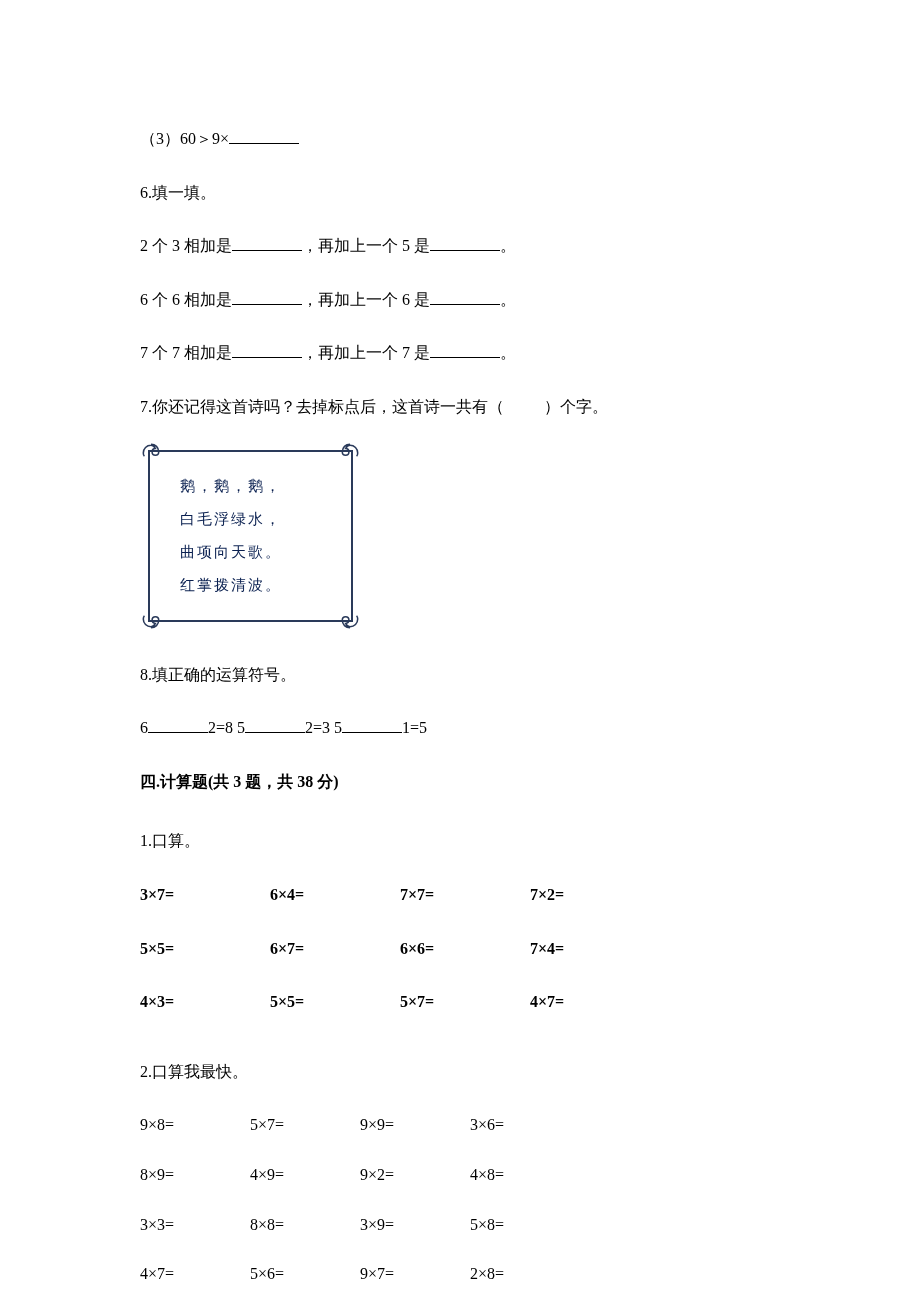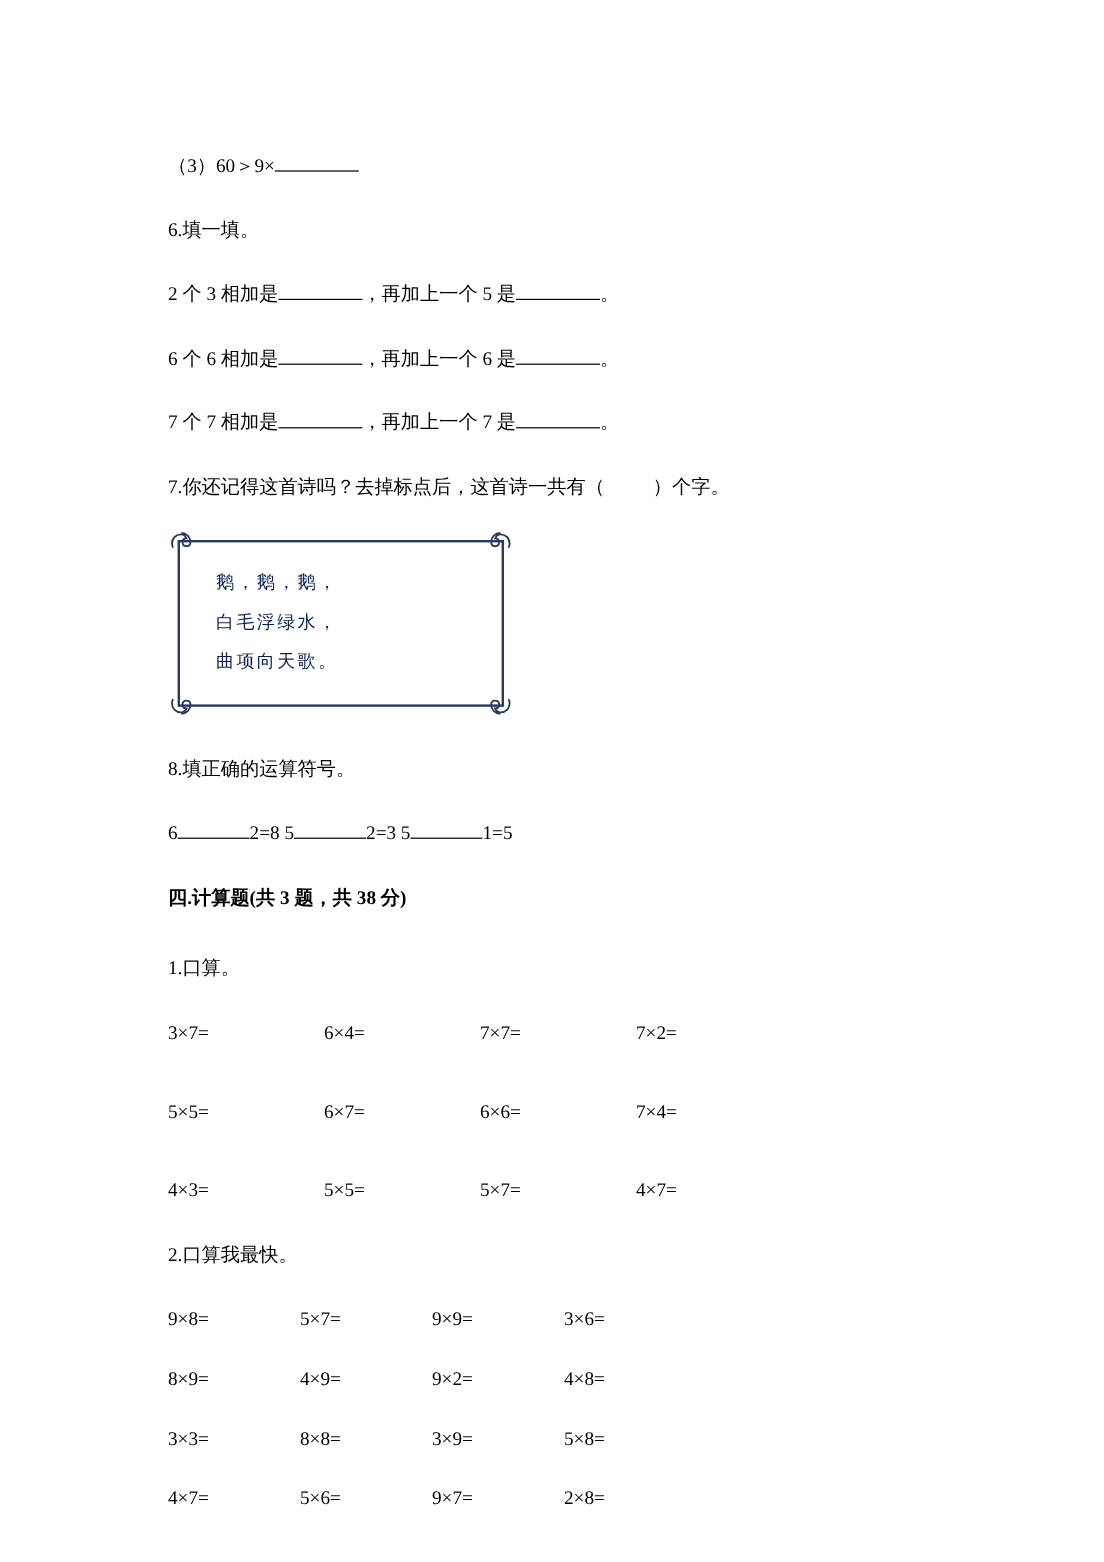--- a/index.html
+++ b/index.html
@@ -22,21 +22,21 @@
     }
     .blank-sm { min-width: 60px; }
     .blank-md { min-width: 70px; }
     .paren-blank {
       display: inline-block;
       min-width: 40px;
     }
     .poem-box-wrap {
       margin: 30px 0 40px 8px;
       position: relative;
-      width: 272px;
+      width: 205px;
     }
     .poem-frame {
       border: 2px solid #2a3a5a;
       padding: 18px 30px;
       position: relative;
       background: #fff;
     }
     .poem-frame p {
       color: #0a2050;
       font-size: 15px;
@@ -55,22 +55,23 @@
     .corner.bl { bottom: -10px; left: -10px; }
     .corner.br { bottom: -10px; right: -10px; }
     .section-head {
       font-weight: bold;
       margin-bottom: 34px;
       margin-top: 6px;
     }
     .calc-grid {
       display: grid;
       grid-template-columns: repeat(4, 130px);
-      row-gap: 40px;
-      margin-bottom: 28px;
+      row-gap: 28px;
+      margin-bottom: 44px;
+      font-weight: bold;
     }
     .calc-grid span { white-space: nowrap; }
     .calc-grid2 {
       display: grid;
       grid-template-columns: 110px 110px 110px 110px;
       row-gap: 24px;
       margin-bottom: 30px;
     }
     .calc-grid2 span { white-space: nowrap; }
     .q8row { white-space: nowrap; }
@@ -110,20 +111,21 @@
         </svg></span>
     <span class="corner bl"><svg viewBox="0 0 20 20">
           <path d="M10 18c4 0 7-3 7-7 0-2-1-3-3-3s-3 1-3 3 1 3 3 3c-1 2-3 3-4 3-4 0-7-3-7-7 0-1 0-2 1-3" fill="none" stroke="#2a3a5a" stroke-width="1.4"></path>
         </svg></span>
     <span class="corner br"><svg viewBox="0 0 20 20">
           <path d="M10 18c-4 0-7-3-7-7 0-2 1-3 3-3s3 1 3 3-1 3-3 3c1 2 3 3 4 3 4 0 7-3 7-7 0-1 0-2-1-3" fill="none" stroke="#2a3a5a" stroke-width="1.4"></path>
         </svg></span>
     <p>鹅，鹅，鹅，</p>
     <p>白毛浮绿水，</p>
     <p>曲项向天歌。</p>
+    <p>红掌拨清波。</p>
   </div>
 </div>
 
 <div class="line">8.填正确的运算符号。</div>
 
 <div class="line q8row">
   <span>6</span><span class="blank blank-sm"></span><span>2=8  5</span><span class="blank blank-sm"></span><span>2=3  5</span><span class="blank blank-sm"></span><span>1=5</span>
 </div>
 
 <div class="section-head">四.计算题(共 3 题，共 38 分)</div>

